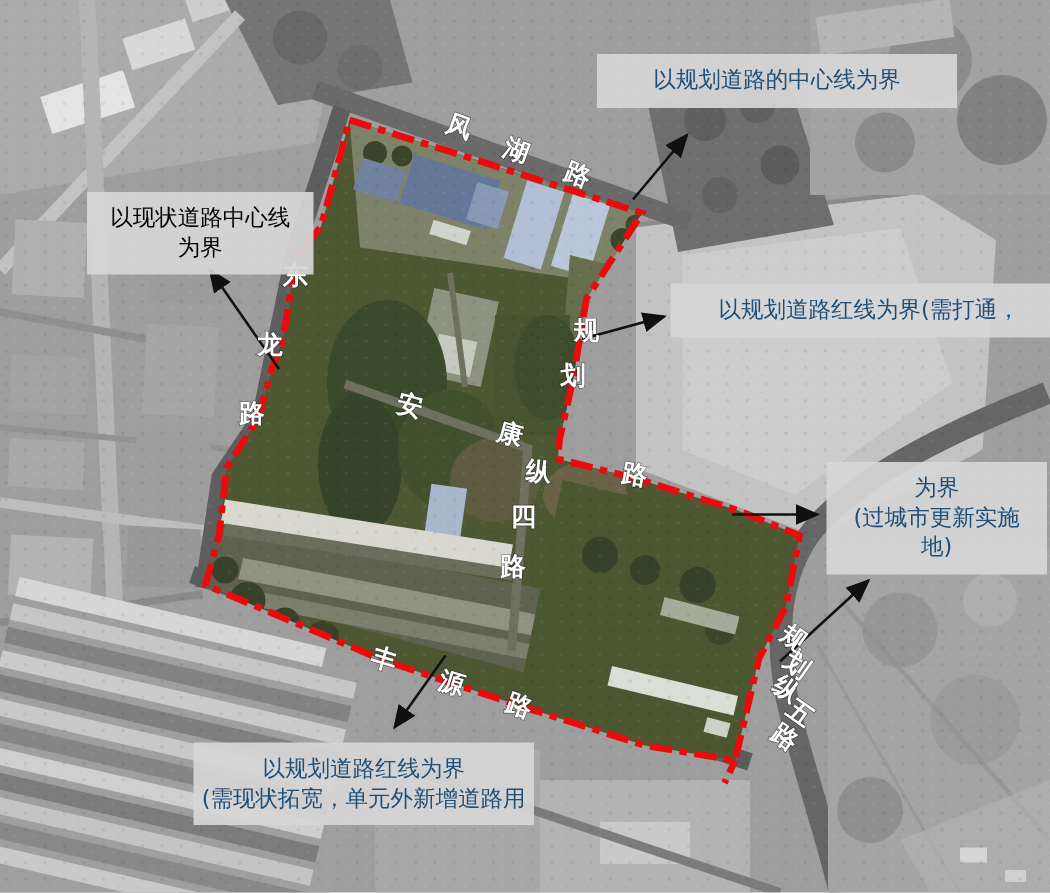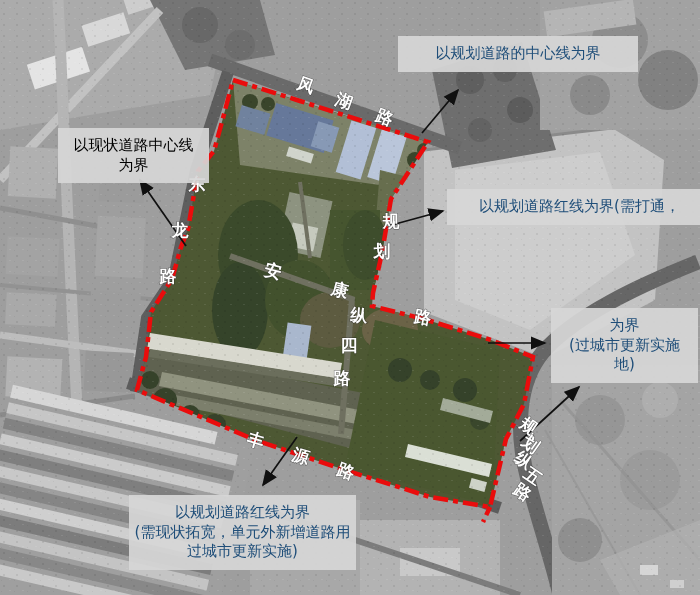--- a/index.html
+++ b/index.html
@@ -249,16 +249,15 @@
 
 <div class="callout" id="box-right">
   <span class="ln">为界</span>
   <span class="ln">(过城市更新实施</span>
   <span class="ln">地)</span>
 </div>
 
 <div class="callout" id="box-bottom">
   <span class="ln">以规划道路红线为界</span>
   <span class="ln">(需现状拓宽，单元外新增道路用</span>
-  <span class="ln">过城市更新实施)</span>
 </div>
 
 </div>
 
 </body></html>

